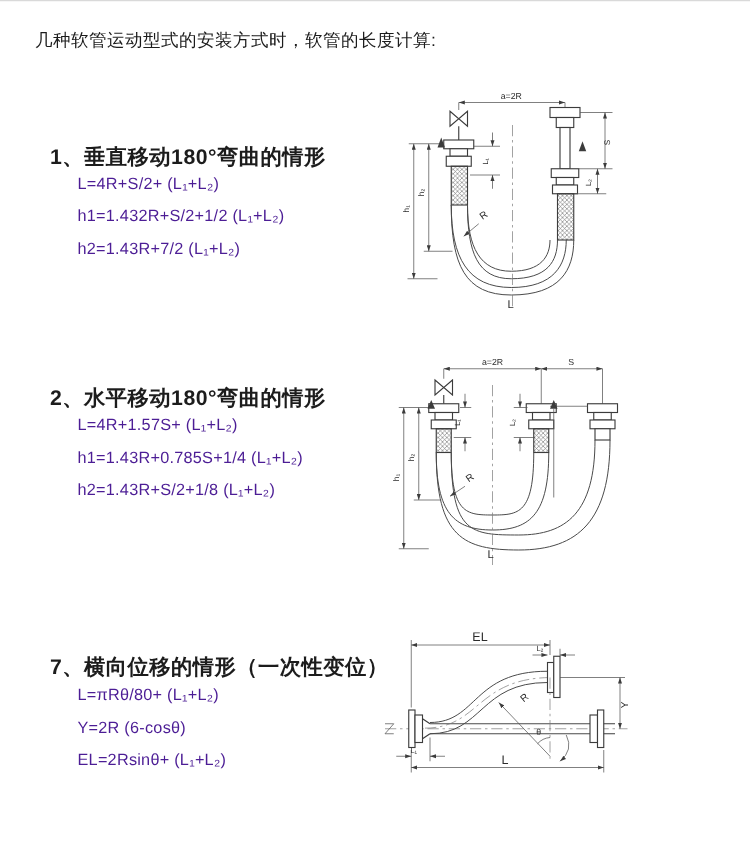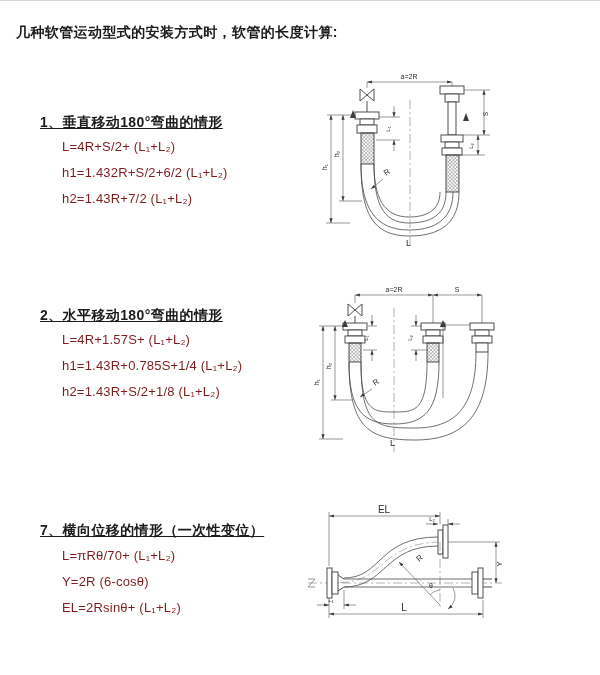--- a/index.html
+++ b/index.html
@@ -1,50 +1,50 @@
 <!DOCTYPE html>
 <html><head>
 <meta charset="utf-8">
 <style>
   html,body{margin:0;padding:0;background:#fff;}
   body{width:600px;height:675px;position:relative;overflow:hidden;
        font-family:"Liberation Sans","DejaVu Sans",sans-serif;color:#1c1c1c;}
-  .title{position:absolute;left:16px;top:24px;font-size:14px;font-weight:bold;letter-spacing:.4px;}
-  .sec-heading{position:absolute;left:40px;font-size:14px;font-weight:bold;letter-spacing:.4px;text-decoration:underline;}
-  .formula{position:absolute;left:62px;font-size:13px;letter-spacing:.2px;color:#7f1d1d;}
+  .title{position:absolute;left:28px;top:24px;font-size:14px;font-weight:normal;letter-spacing:.4px;}
+  .sec-heading{position:absolute;left:40px;font-size:17px;font-weight:bold;letter-spacing:.4px;}
+  .formula{position:absolute;left:62px;font-size:13px;letter-spacing:.2px;color:#4c1d95;}
   .diag{position:absolute;}
   svg text{font-family:"Liberation Sans","DejaVu Sans",sans-serif;fill:#2c2c2c;}
   .part{stroke:#3c3c3c;stroke-width:.9;fill:#fff;}
   .hose1{stroke:#3c3c3c;stroke-width:.9;fill:url(#hatch1);}
   .hose2{stroke:#3c3c3c;stroke-width:.9;fill:url(#hatch2);}
   .arc{stroke:#4a4a4a;stroke-width:.8;fill:none;}
   .dim{stroke:#555;stroke-width:.6;fill:none;}
   .cl{stroke:#777;stroke-width:.55;fill:none;stroke-dasharray:9 3 2 3;}
   .arrowfill{fill:#3c3c3c;}
   .edge-top{position:absolute;left:0;top:0;width:600px;height:1px;background:#d9d9d9;}
 </style>
 </head>
 <body>
 
 <div class="edge-top"></div>
 
 <div class="title">几种软管运动型式的安装方式时，软管的长度计算:</div>
 
 <div class="sec-heading" style="top:114px">1、垂直移动180°弯曲的情形</div>
 <div class="formula" style="top:139px">L=4R+S/2+ (L₁+L₂)</div>
-<div class="formula" style="top:165px">h1=1.432R+S/2+6/2 (L₁+L₂)</div>
+<div class="formula" style="top:165px">h1=1.432R+S/2+1/2 (L₁+L₂)</div>
 <div class="formula" style="top:191px">h2=1.43R+7/2 (L₁+L₂)</div>
 
 <div class="sec-heading" style="top:307px">2、水平移动180°弯曲的情形</div>
 <div class="formula" style="top:332px">L=4R+1.57S+ (L₁+L₂)</div>
 <div class="formula" style="top:358px">h1=1.43R+0.785S+1/4 (L₁+L₂)</div>
 <div class="formula" style="top:384px">h2=1.43R+S/2+1/8 (L₁+L₂)</div>
 
 <div class="sec-heading" style="top:522px">7、横向位移的情形（一次性变位）</div>
-<div class="formula" style="top:548px">L=πRθ/70+ (L₁+L₂)</div>
+<div class="formula" style="top:548px">L=πRθ/80+ (L₁+L₂)</div>
 <div class="formula" style="top:574px">Y=2R (6-cosθ)</div>
 <div class="formula" style="top:600px">EL=2Rsinθ+ (L₁+L₂)</div>
 
 <svg class="diag" style="left:310px;top:62px" width="290" height="200" viewBox="0 0 290 200">
   <defs>
     <pattern id="hatch1" width="3.5" height="3.5" patternUnits="userSpaceOnUse">
       <path d="M0,0 L3.5,3.5 M3.5,0 L0,3.5" stroke="#777" stroke-width=".5"></path>
     </pattern>
     <marker id="m1" viewBox="0 0 10 6" refX="9" refY="3" markerWidth="9" markerHeight="6" orient="auto-start-reverse">
       <path d="M0,0 L9,3 L0,6 Z" fill="#3c3c3c"></path>

